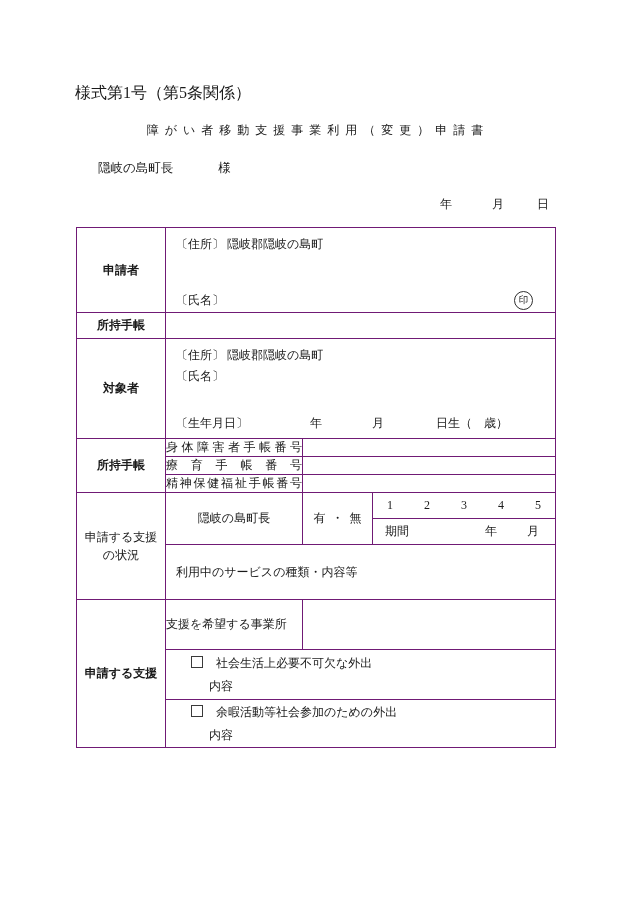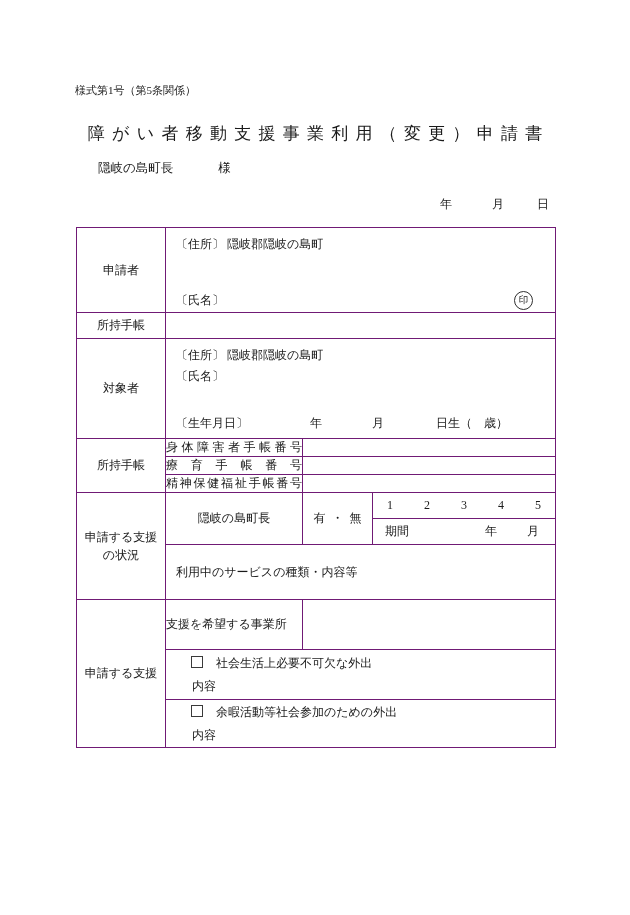--- a/index.html
+++ b/index.html
@@ -6,25 +6,25 @@
   body {
     width:630px; height:915px;
     background:#ffffff;
     font-family:"Liberation Serif","DejaVu Serif",serif;
     color:#1a1a1a;
     position:relative;
     font-size:12px;
   }
   .page { position:absolute; inset:0; }
 
-  .form-number { position:absolute; left:75px; top:83px; font-size:11px; }
+  .form-number { position:absolute; left:75px; top:83px; font-size:16px; }
 
   .doc-title {
     position:absolute; left:0; top:122px; width:630px;
-    text-align:center; font-size:17px; word-spacing:3px;
+    text-align:center; font-size:12px; word-spacing:3px;
   }
 
   .addressee { position:absolute; left:98px; top:160px; font-size:12.5px; }
   .addressee .honorific { margin-left:45px; }
 
   .date-line { position:absolute; left:440px; top:196px; display:flex; }
   .date-line .dl-m { margin-left:40px; }
   .date-line .dl-d { margin-left:33px; }
 
   table.form-table {
@@ -48,21 +48,21 @@
   tr.r-pn     td { height:26px; }
   tr.r-subj   td { height:100px; }
   tr.r-nb     td { height:14px; }
   tr.r-lv     td { height:26px; }
   tr.r-period td { height:26px; }
   tr.r-svc    td { height:55px; }
   tr.r-office td { height:50px; }
   tr.r-opt1   td { height:50px; }
   tr.r-opt2   td { height:48px; }
 
-  .row-label { text-align:center; }
+  .row-label { text-align:center;font-weight:bold; }
   .row-label-2l { text-align:center; line-height:1.5; }
 
   .app-inner { padding:8px 10px 0 10px; }
   .app-inner .addr { line-height:17px; }
   .app-inner .name-line {
     margin-top:38px; line-height:17px;
     display:flex; justify-content:space-between; align-items:center;
     padding-right:12px;
   }
   .seal {
@@ -101,21 +101,21 @@
   .office-label { padding-left:9px; }
 
   .opt-cell .opt-inner { padding-left:25px; }
   .opt-line { display:flex; align-items:center; line-height:17px; }
   .checkbox {
     display:inline-block; width:10px; height:10px;
     border:1px solid #3a3a3a; margin-right:13px;
     position:relative; top:-1px;
     flex:0 0 auto;
   }
-  .opt-detail { margin-left:1px; margin-top:6px; line-height:17px; }
+  .opt-detail { margin-left:18px; margin-top:6px; line-height:17px; }
 </style>
 </head>
 <body>
 
 <div class="page">
 
   <div class="form-number">様式第1号（第5条関係）</div>
 
   <div class="doc-title">障 が い 者 移 動 支 援 事 業 利 用 （ 変 更 ） 申 請 書</div>
 

